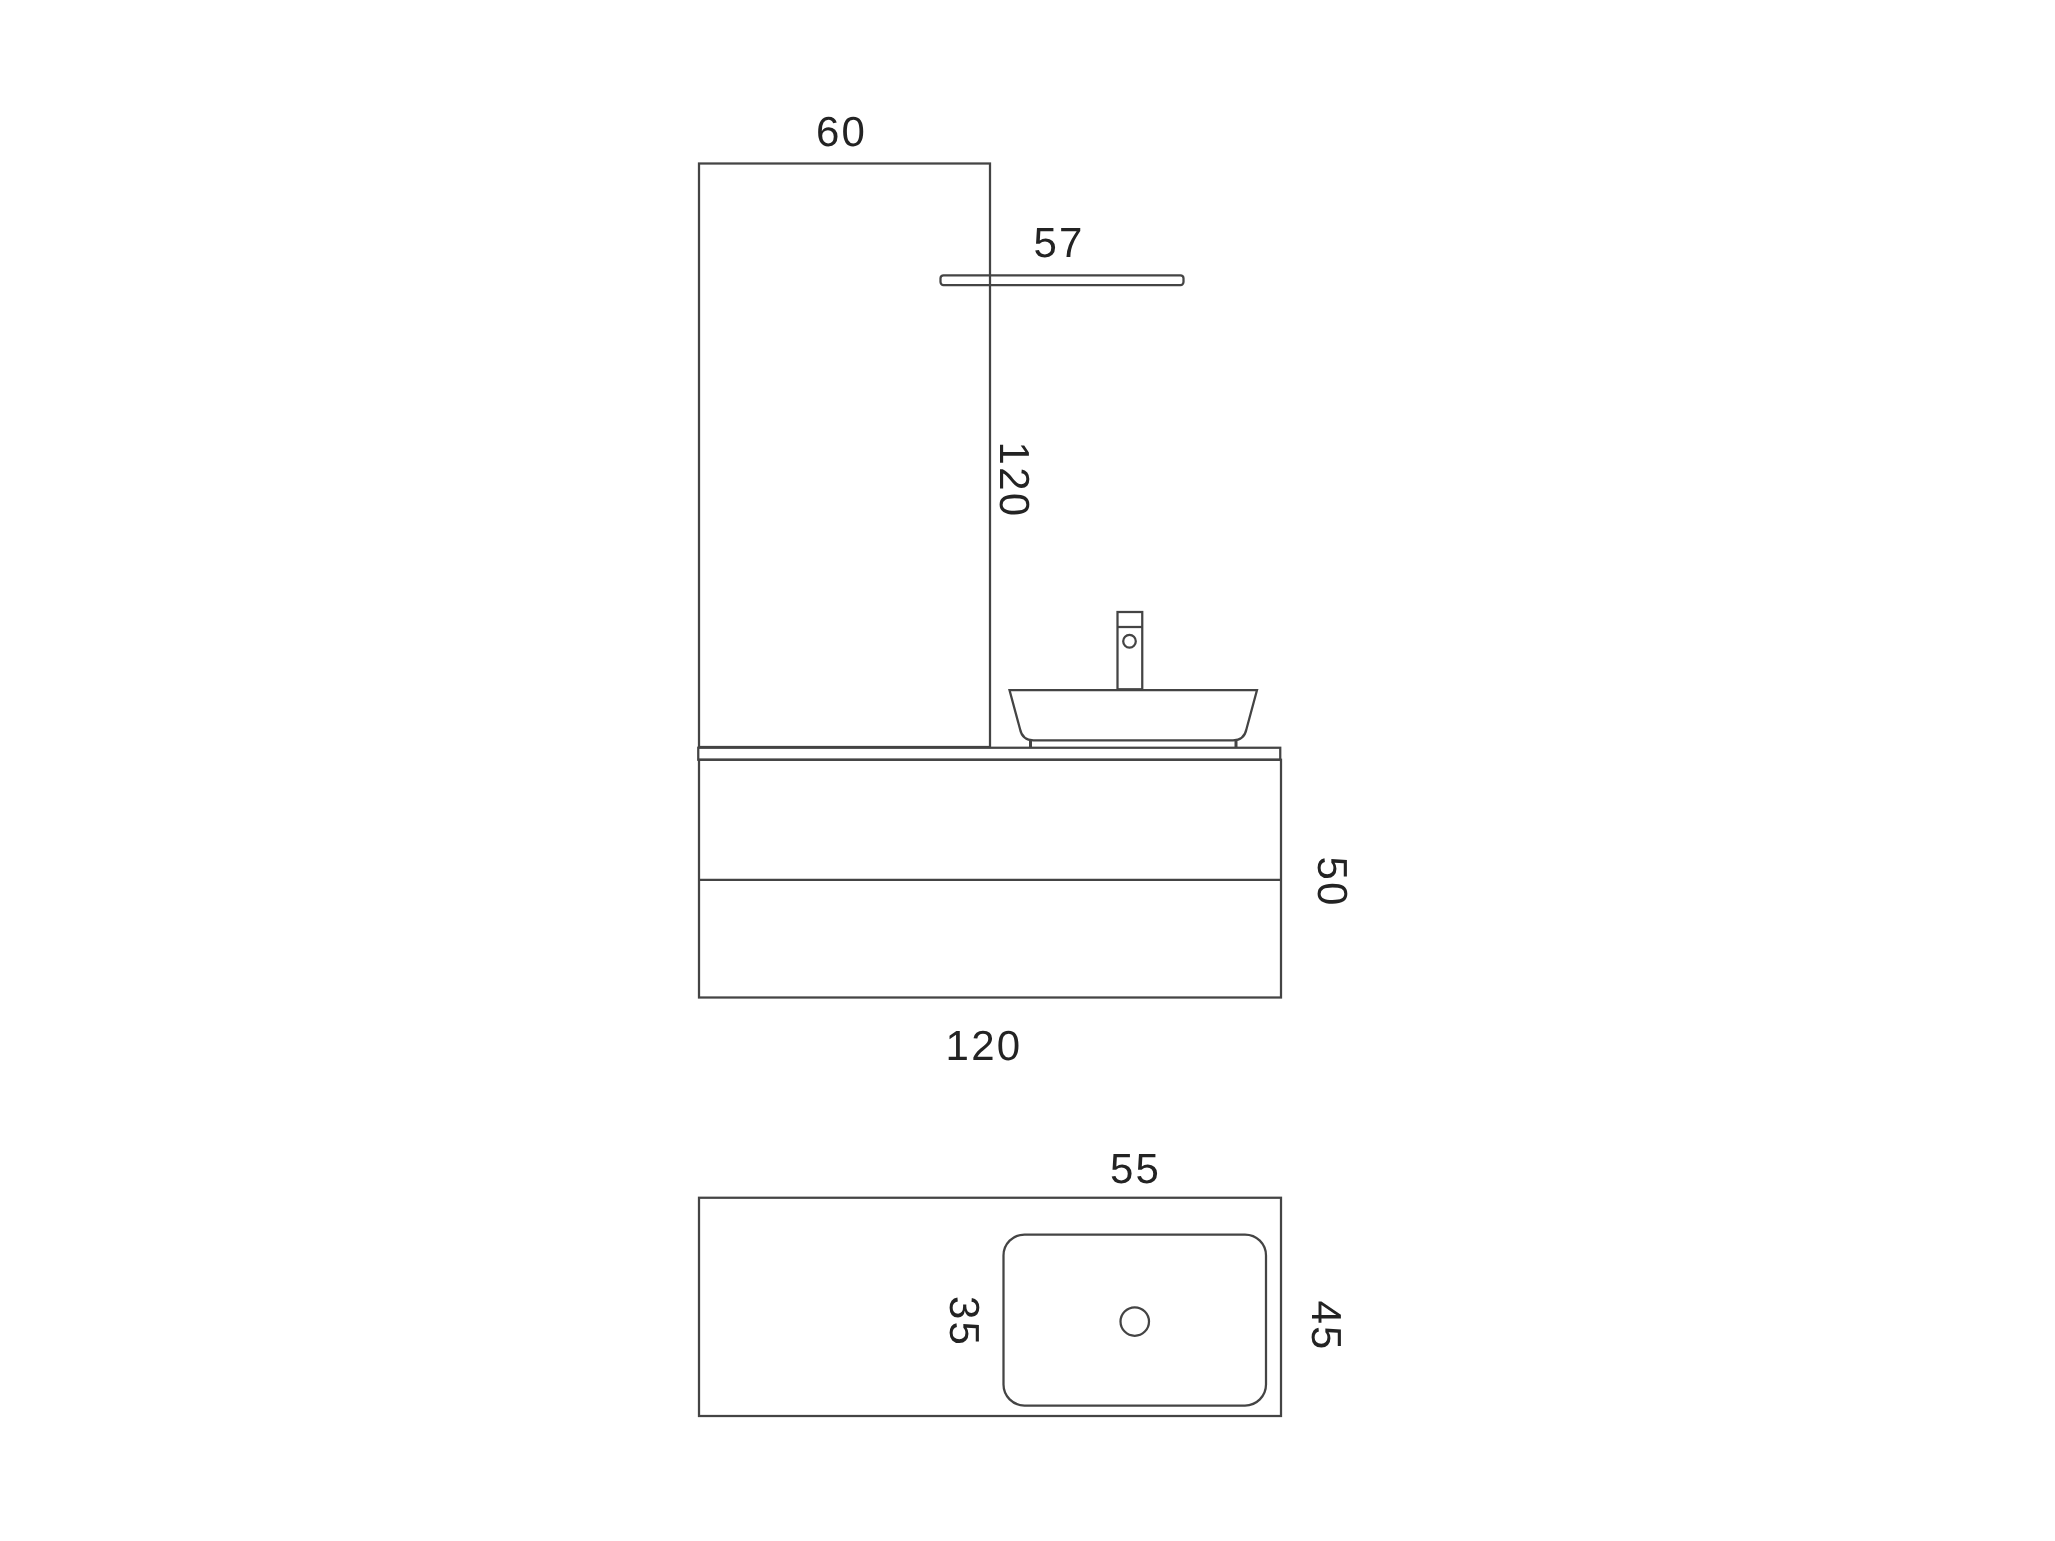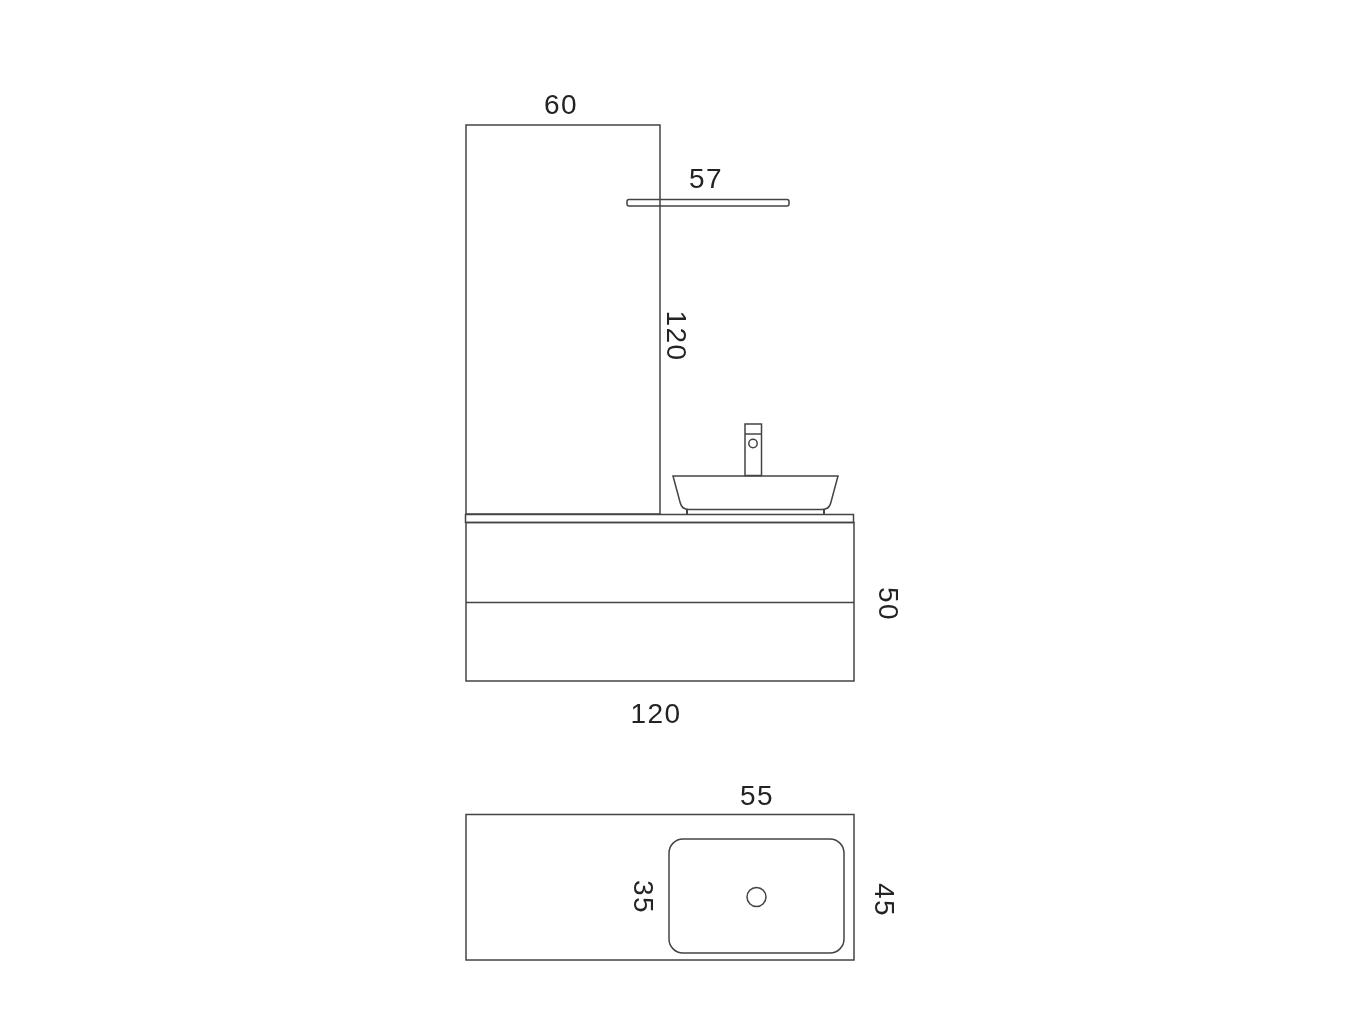--- a/index.html
+++ b/index.html
@@ -10,21 +10,20 @@
   body {
     width: 1370px;
     height: 1027px;
     position: relative;
     font-family: "Liberation Sans", sans-serif;
     overflow: hidden;
   }
   #stage {
     position: absolute;
     inset: 0;
-    margin-top: 16px;
   }
   svg { display: block; }
   .ln {
     fill: none;
     stroke: #444444;
     stroke-width: 1.5;
     stroke-linejoin: miter;
   }
   .ln-thick {
     fill: none;

